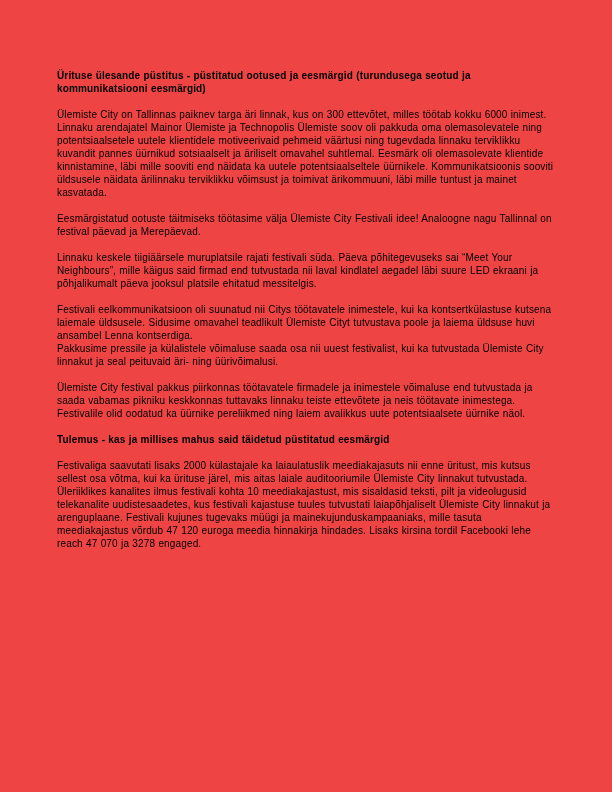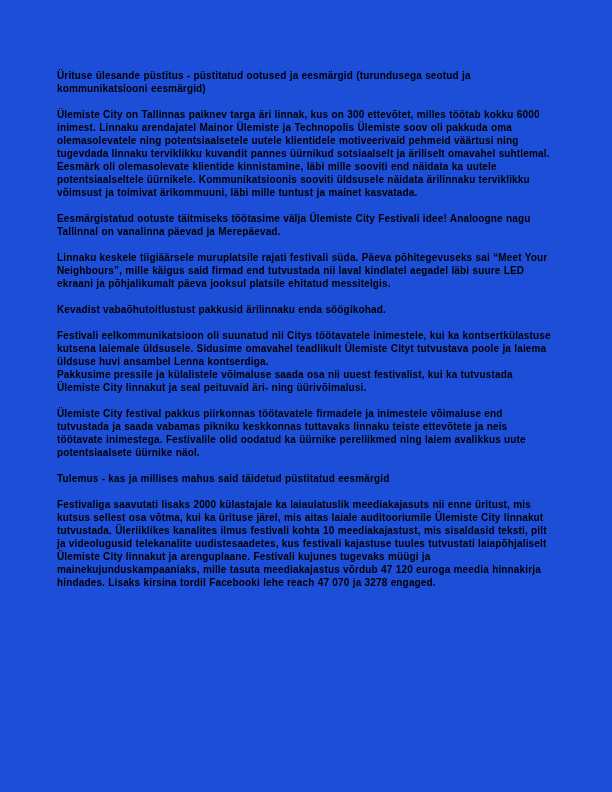--- a/index.html
+++ b/index.html
@@ -4,50 +4,49 @@
 <style>
   html, body {
     margin: 0;
     padding: 0;
     background: #ffffff;
   }
   .page {
     position: relative;
     width: 612px;
     height: 792px;
-    background: #1d4ed8;
+    background: #ef4444;
     box-sizing: border-box;
     padding: 69px 56px 40px 57px;
     overflow: hidden;
     font-family: "Liberation Sans", "DejaVu Sans", sans-serif;
     font-size: 10px;
     line-height: 13px;
     letter-spacing: 0.15px;
     color: #000000;
     -webkit-font-smoothing: antialiased;
   }
   .block {
     margin: 0 0 13px 0;
     white-space: pre-line;
     word-spacing: 0.3px;
   }
   .block.heading {
     font-weight: 700;
   }
   .block.paragraph {
-    font-weight: 700;
+    font-weight: 400;
   }
 </style>
 </head>
 <body>
 
 <div class="page">
   <div class="block heading">Ürituse ülesande püstitus - püstitatud ootused ja eesmärgid (turundusega seotud ja kommunikatsiooni eesmärgid)</div>
   <div class="block paragraph">Ülemiste City on Tallinnas paiknev targa äri linnak, kus on 300 ettevõtet, milles töötab kokku 6000 inimest. Linnaku arendajatel Mainor Ülemiste ja Technopolis Ülemiste soov oli pakkuda oma olemasolevatele ning potentsiaalsetele uutele klientidele motiveerivaid pehmeid väärtusi ning tugevdada linnaku terviklikku kuvandit pannes üürnikud sotsiaalselt ja äriliselt omavahel suhtlemal. Eesmärk oli olemasolevate klientide kinnistamine, läbi mille sooviti end näidata ka uutele potentsiaalseltele üürnikele. Kommunikatsioonis sooviti üldsusele näidata ärilinnaku terviklikku võimsust ja toimivat ärikommuuni, läbi mille tuntust ja mainet kasvatada.</div>
-  <div class="block paragraph">Eesmärgistatud ootuste täitmiseks töötasime välja Ülemiste City Festivali idee! Analoogne nagu Tallinnal on vanalinna päevad ja Merepäevad.</div>
+  <div class="block paragraph">Eesmärgistatud ootuste täitmiseks töötasime välja Ülemiste City Festivali idee! Analoogne nagu Tallinnal on festival päevad ja Merepäevad.</div>
   <div class="block paragraph">Linnaku keskele tiigiäärsele muruplatsile rajati festivali süda. Päeva põhitegevuseks sai “Meet Your Neighbours”, mille käigus said firmad end tutvustada nii laval kindlatel aegadel läbi suure LED ekraani ja põhjalikumalt päeva jooksul platsile ehitatud messitelgis.</div>
-  <div class="block paragraph">Kevadist vabaõhutoitlustust pakkusid ärilinnaku enda söögikohad.</div>
   <div class="block paragraph">Festivali eelkommunikatsioon oli suunatud nii Citys töötavatele inimestele, kui ka kontsertkülastuse kutsena laiemale üldsusele. Sidusime omavahel teadlikult Ülemiste Cityt tutvustava poole ja laiema üldsuse huvi ansambel Lenna kontserdiga.
 Pakkusime pressile ja külalistele võimaluse saada osa nii uuest festivalist, kui ka tutvustada Ülemiste City linnakut ja seal peituvaid äri- ning üürivõimalusi.</div>
   <div class="block paragraph">Ülemiste City festival pakkus piirkonnas töötavatele firmadele ja inimestele võimaluse end tutvustada ja saada vabamas pikniku keskkonnas tuttavaks linnaku teiste ettevõtete ja neis töötavate inimestega. Festivalile olid oodatud ka üürnike pereliikmed ning laiem avalikkus uute potentsiaalsete üürnike näol.</div>
   <div class="block heading">Tulemus - kas ja millises mahus said täidetud püstitatud eesmärgid</div>
   <div class="block paragraph">Festivaliga saavutati lisaks 2000 külastajale ka laiaulatuslik meediakajasuts nii enne üritust, mis kutsus sellest osa võtma, kui ka ürituse järel, mis aitas laiale auditooriumile Ülemiste City linnakut tutvustada. Üleriiklikes kanalites ilmus festivali kohta 10 meediakajastust, mis sisaldasid teksti, pilt ja videolugusid telekanalite uudistesaadetes, kus festivali kajastuse tuules tutvustati laiapõhjaliselt Ülemiste City linnakut ja arenguplaane. Festivali kujunes tugevaks müügi ja mainekujunduskampaaniaks, mille tasuta meediakajastus võrdub 47 120 euroga meedia hinnakirja hindades. Lisaks kirsina tordil Facebooki lehe reach 47 070 ja 3278 engaged.</div>
 </div>
 
 </body></html>

